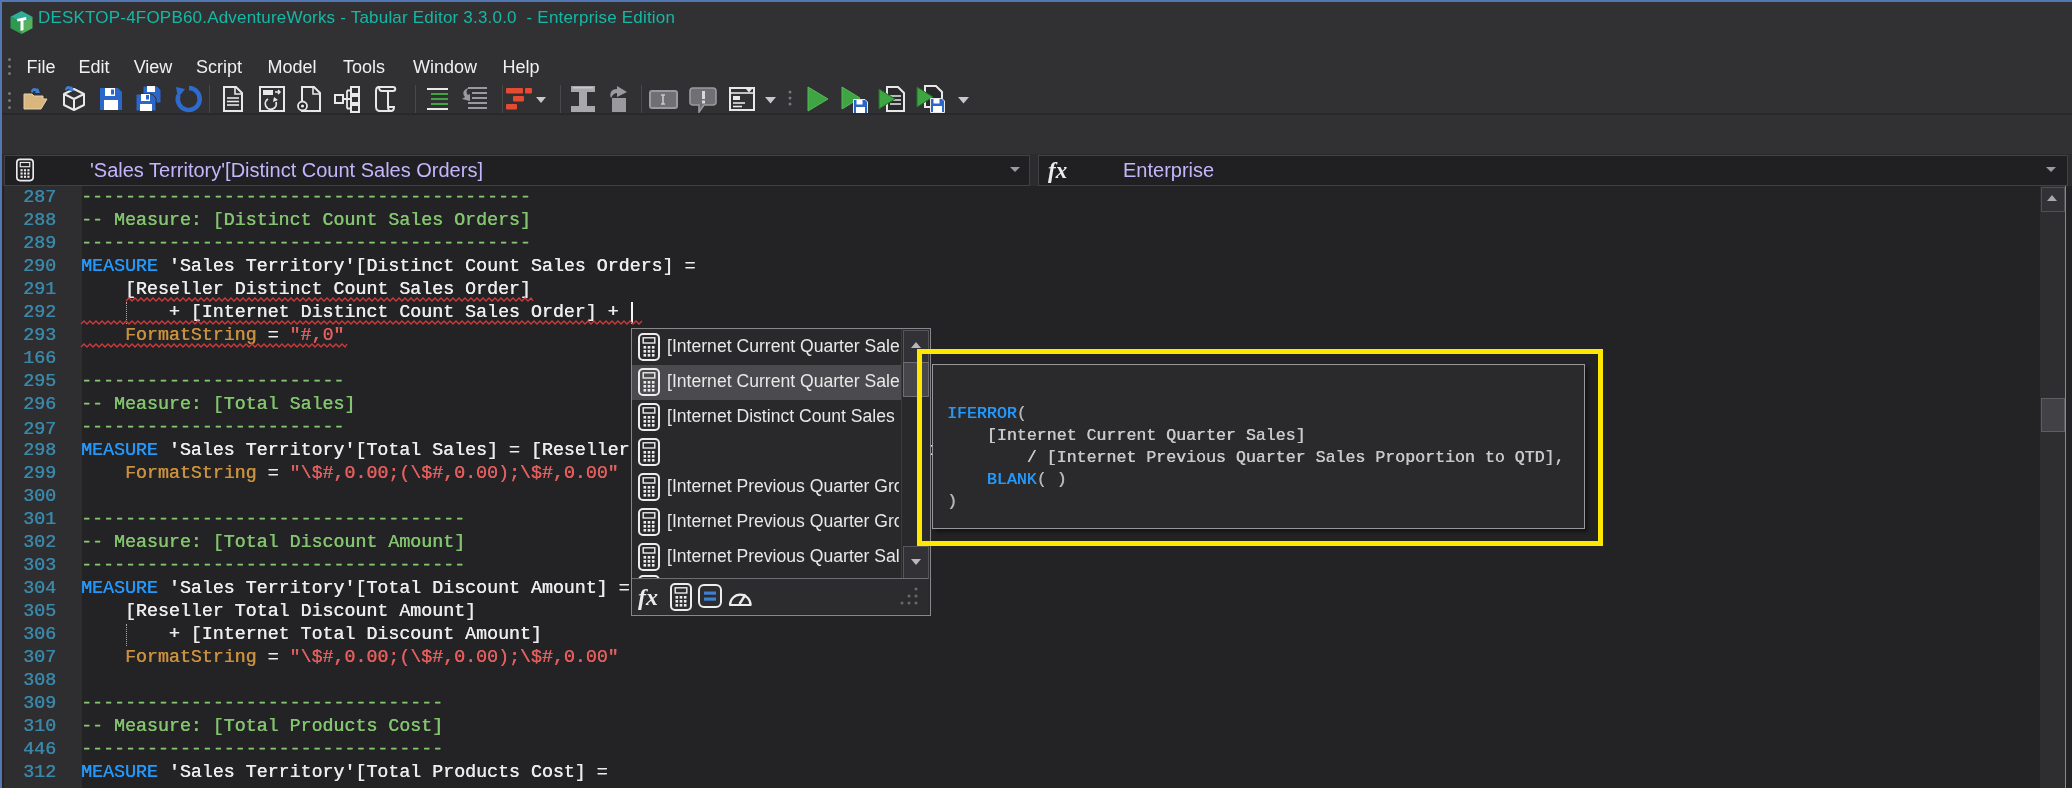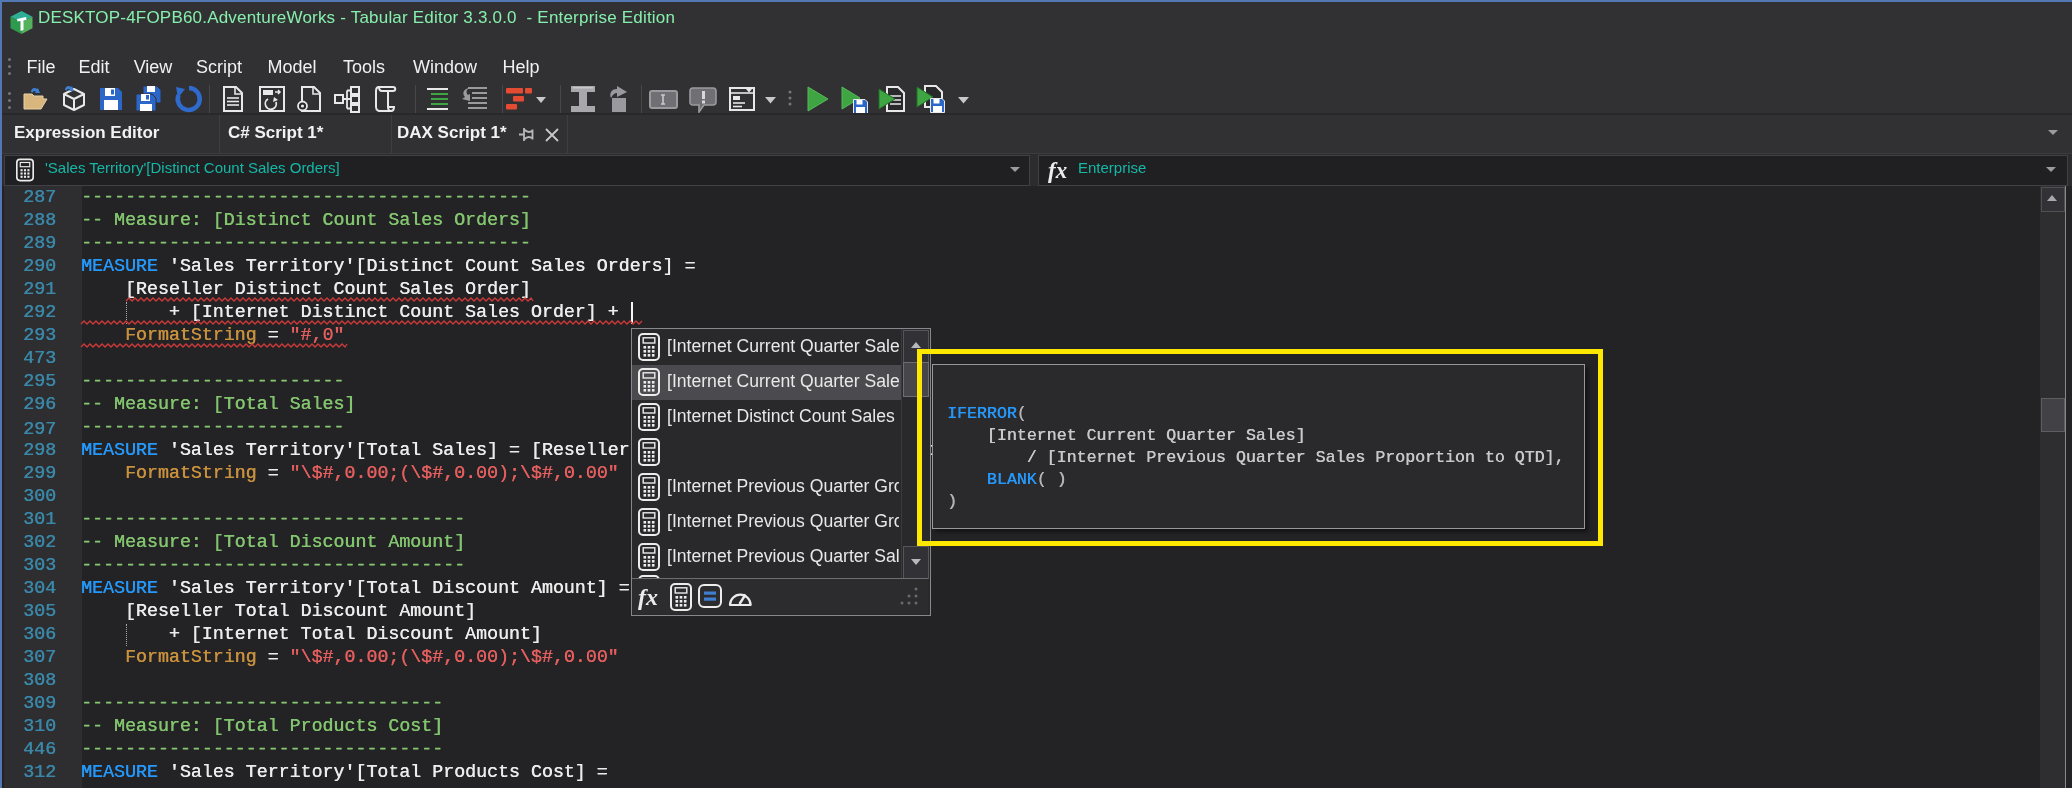--- a/index.html
+++ b/index.html
@@ -3,33 +3,33 @@
 <meta charset="utf-8">
 <style>
 html,body{margin:0;padding:0;background:#232325;}
 #root{position:relative;width:2072px;height:788px;overflow:hidden;background:#313134;
   font-family:"Liberation Sans",sans-serif;}
 .abs{position:absolute;}
 
 #topborder{left:0;top:0;width:2072px;height:2px;background:#5277b3;}
 #leftborder{left:0;top:2px;width:2px;height:786px;background:#5277b3;z-index:40;}
 #titlebar{left:2px;top:2px;width:2070px;height:34px;background:#313134;}
-#titletext{left:38px;top:8px;font-size:17px;color:#86efac;letter-spacing:0.2px;white-space:pre;}
+#titletext{left:38px;top:8px;font-size:17px;color:#14b8a6;letter-spacing:0.2px;white-space:pre;}
 .menuitem{position:absolute;top:57px;font-size:18px;color:#f0f0f0;}
 .gripdot{position:absolute;width:3px;height:3px;border-radius:50%;background:#76767c;}
 
 .tsep{position:absolute;top:85px;width:1px;height:28px;background:#47474c;}
 
 #tabbar{left:2px;top:115px;width:2070px;height:38px;background:#313134;border-bottom:1px solid #3c3c40;}
 .tabsep{position:absolute;top:0;width:1px;height:38px;background:#3e3e43;}
 .tabtxt{position:absolute;top:8px;font-weight:bold;font-size:17px;color:#f2f2f2;letter-spacing:0;}
 
 #comborow{left:2px;top:154px;width:2070px;height:32px;background:#2c2c2f;}
 .combo{position:absolute;top:1px;height:29px;background:#202023;border:1px solid #404045;}
-.combotxt{position:absolute;top:5px;font-size:15px;color:#14b8a6;white-space:pre;}
+.combotxt{position:absolute;top:5px;font-size:20px;color:#c4b5fd;white-space:pre;margin-left:45px;}
 .darrow{position:absolute;width:0;height:0;border-left:5px solid transparent;border-right:5px solid transparent;border-top:5px solid #9a9aa0;}
 
 #editor{left:2px;top:186px;width:2070px;height:602px;background:#232325;}
 #gutter{position:absolute;left:2px;top:0;width:78px;height:602px;background:#2e2e30;}
 .lnum{position:absolute;width:54px;text-align:right;font-family:"Liberation Mono",monospace;
   font-size:18.3px;line-height:23px;color:#3a87a8;text-shadow:0.4px 0 0 currentColor;}
 .cl{position:absolute;left:79px;white-space:pre;font-family:"Liberation Mono",monospace;
   font-size:18.3px;line-height:23px;color:#ececec;text-shadow:0.4px 0 0 currentColor;}
 .cm{color:#83c46e;}
 .kw{color:#2598fa;}
@@ -254,37 +254,20 @@
     </g>
     <path d="M958 13 L969 13 L963.5 19.5 Z" fill="#c8c8cc"></path>
   </svg>
   <div class="tsep" style="left:209px"></div>
   <div class="tsep" style="left:415px"></div>
   <div class="tsep" style="left:502px"></div>
   <div class="tsep" style="left:560px"></div>
   <div class="tsep" style="left:641px"></div>
 
   <div class="abs" style="left:2px;top:113px;width:2070px;height:2px;background:#28282b"></div>
-  <div class="abs" id="tabbar">
-    <div class="tabtxt" style="left:12px">Expression Editor</div>
-    <div class="tabtxt" style="left:226px">C# Script 1*</div>
-    <div class="tabtxt" style="left:395px">DAX Script 1*</div>
-    <div class="tabsep" style="left:217px"></div>
-    <div class="tabsep" style="left:389px"></div>
-    <div class="tabsep" style="left:565px"></div>
-    <svg class="abs" style="left:516px;top:10px" width="20" height="20" viewBox="0 0 20 20">
-      <g stroke="#b8b8bc" stroke-width="1.8" fill="none">
-        <path d="M1 9.5 L6 9.5 M6 3 L6 16 M6 4.5 C9 7.5 12 7.5 14.5 5.5 M14.5 4.5 L14.5 14.5 M6 14.5 C9 11.5 12 11.5 14.5 13.5"></path>
-      </g>
-    </svg>
-    <svg class="abs" style="left:541px;top:11px" width="18" height="18" viewBox="0 0 18 18">
-      <path d="M3 3 L15 15 M15 3 L3 15" stroke="#c8c8cc" stroke-width="1.8"></path>
-    </svg>
-    <div class="darrow" style="left:2046px;top:15px"></div>
-  </div>
 
   <div class="abs" id="comborow">
     <div class="combo" style="left:2px;width:1024px"></div>
     <svg class="abs" style="left:14px;top:4px" width="18" height="24" viewBox="0 0 22 28">
         <use href="#calc"></use>
       </svg>
     <div class="combotxt" style="left:43px">'Sales Territory'[Distinct Count Sales Orders]</div>
     <div class="darrow" style="left:1008px;top:13px"></div>
     <div class="combo" style="left:1036px;width:1028px"></div>
     <svg class="abs" style="left:1044px;top:2px" width="30" height="28" viewBox="0 0 30 28">
@@ -297,21 +280,21 @@
   <div class="abs" id="editor">
     <div id="gutter"></div>
     <div id="lnums">
       <div class="lnum" style="top:0px">287</div>
       <div class="lnum" style="top:23px">288</div>
       <div class="lnum" style="top:46px">289</div>
       <div class="lnum" style="top:69px">290</div>
       <div class="lnum" style="top:92px">291</div>
       <div class="lnum" style="top:115px">292</div>
       <div class="lnum" style="top:138px">293</div>
-      <div class="lnum" style="top:161px">473</div>
+      <div class="lnum" style="top:161px">166</div>
       <div class="lnum" style="top:184px">295</div>
       <div class="lnum" style="top:207px">296</div>
       <div class="lnum" style="top:232px">297</div>
       <div class="lnum" style="top:253px">298</div>
       <div class="lnum" style="top:276px">299</div>
       <div class="lnum" style="top:299px">300</div>
       <div class="lnum" style="top:322px">301</div>
       <div class="lnum" style="top:345px">302</div>
       <div class="lnum" style="top:368px">303</div>
       <div class="lnum" style="top:391px">304</div>

